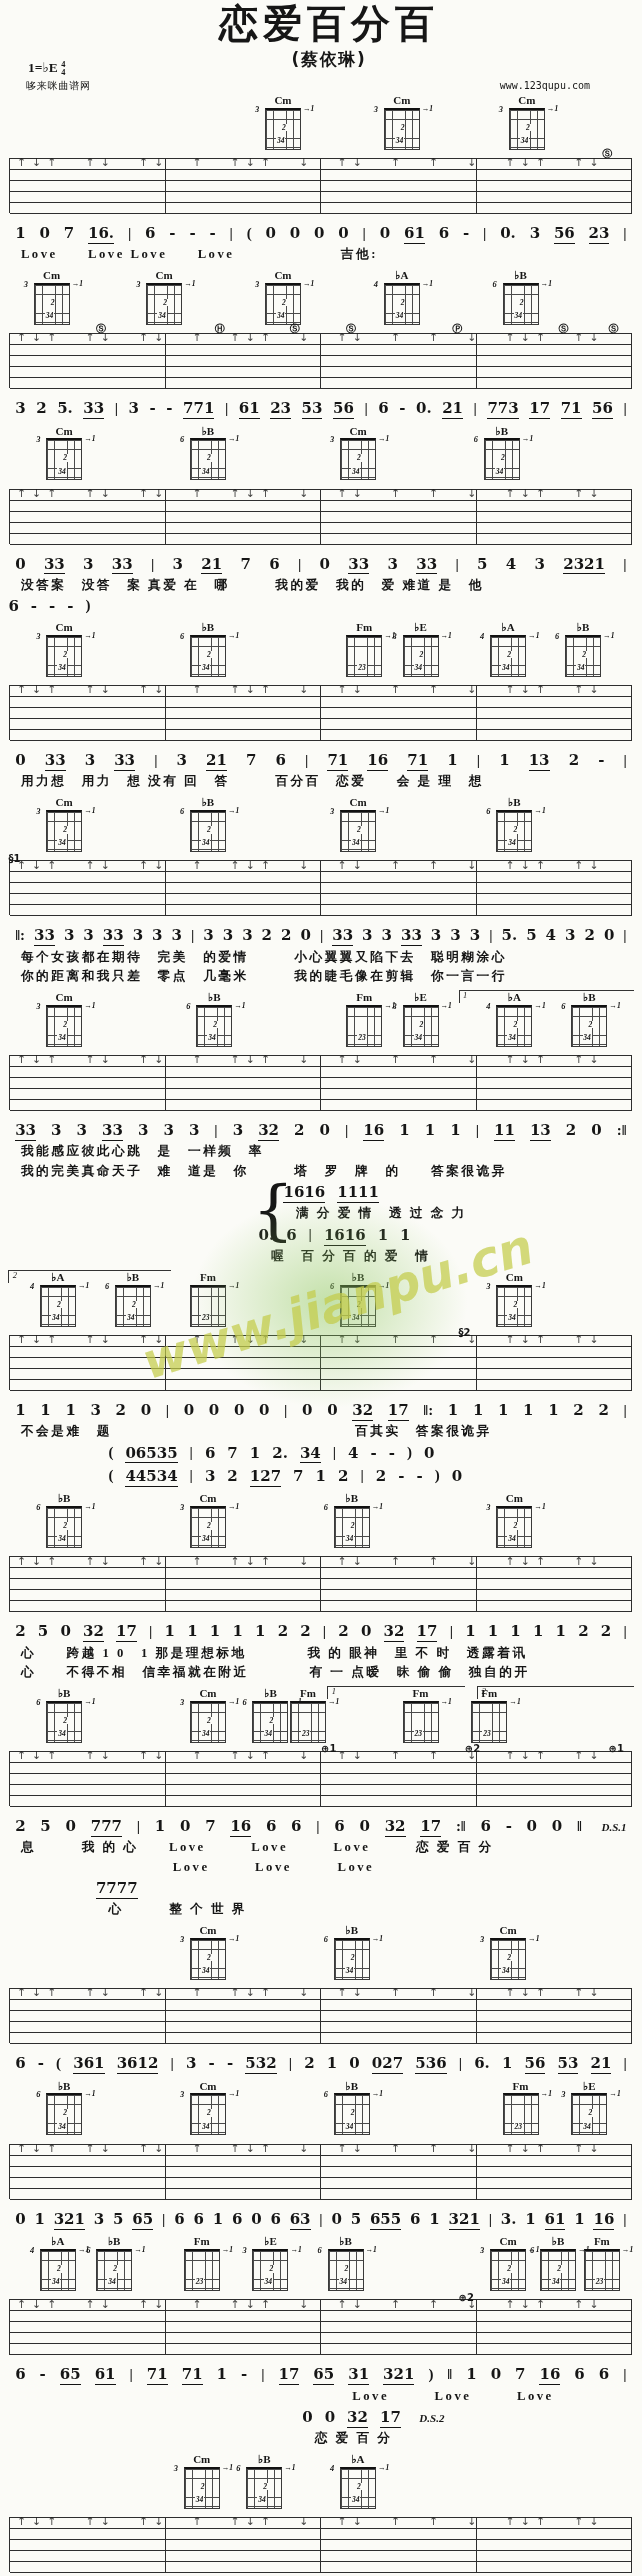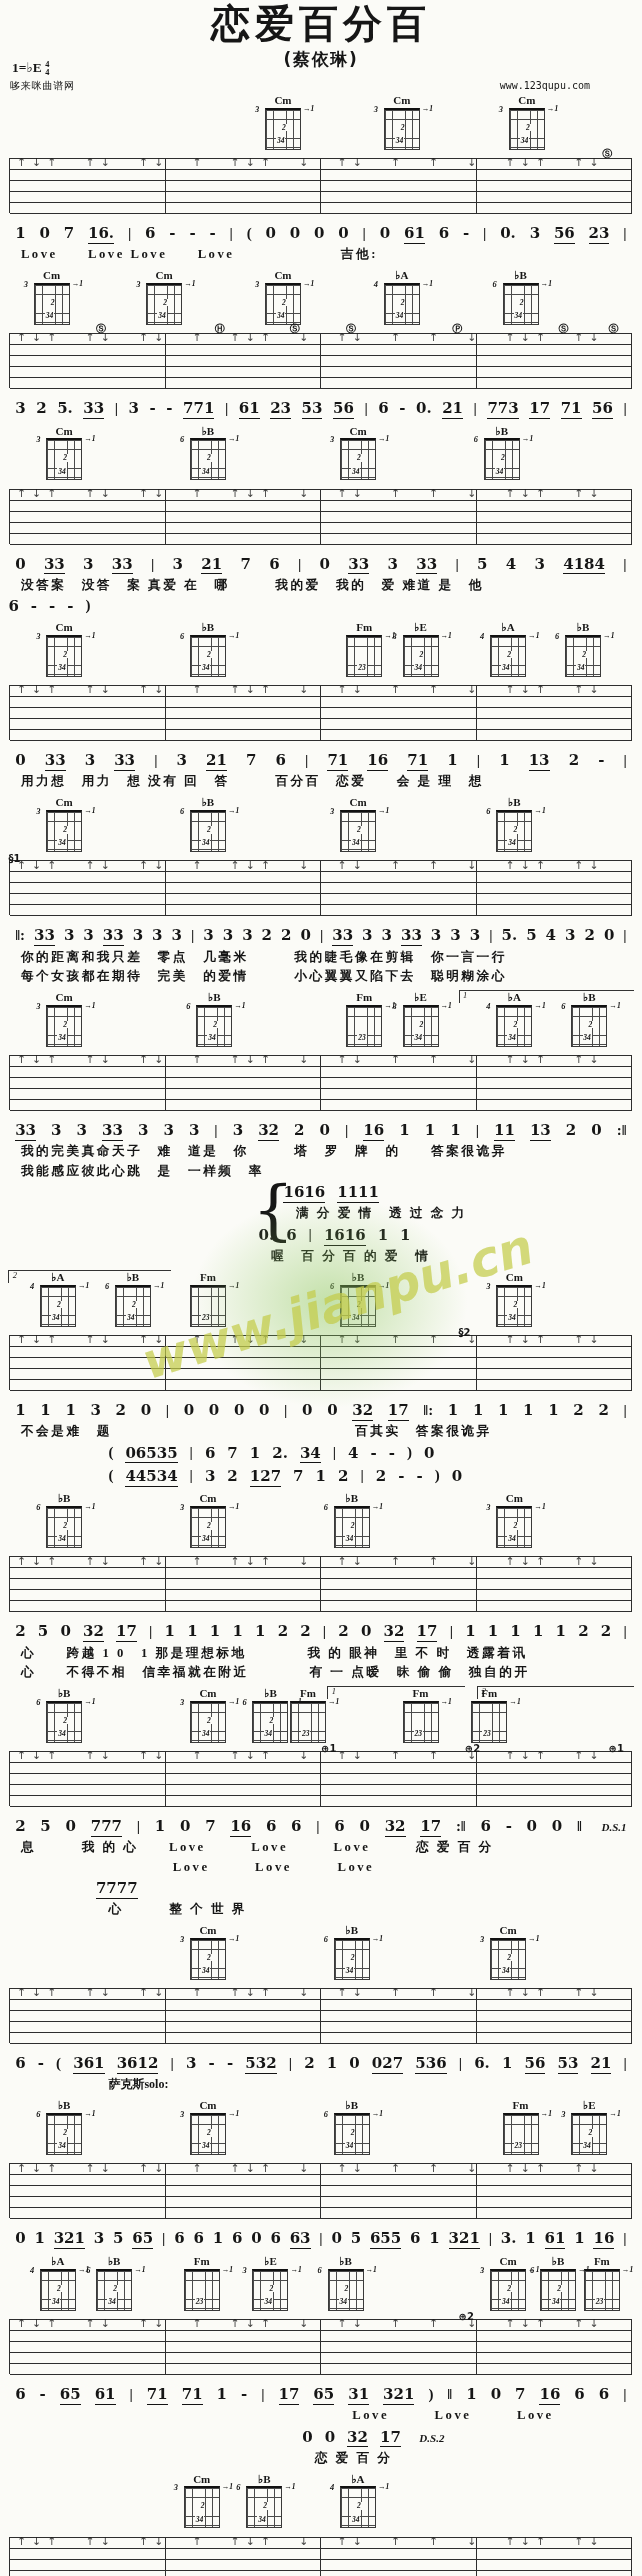--- a/index.html
+++ b/index.html
@@ -1,20 +1,20 @@
 <!DOCTYPE html>
 <html style="font-size:13.5px"><head>
 <meta charset="utf-8">
 <style>
   html,body{margin:0;padding:0;}
   body{width:642px;height:2576px;overflow:hidden;position:relative;background:#fbfbf7;
        font-family:"Liberation Serif","DejaVu Serif",serif;color:#161616;}
   .page{position:relative;width:642px;height:2576px;}
   
-  .header{position:relative;height:95px;}
+  .header{position:relative;height:95px;margin-left:16px;}
   .title{ text-align:center;font-family:"DejaVu Sans",sans-serif;font-weight:800;
           font-size:39px;letter-spacing:5px;padding-top:3.4px;line-height:1.1;}
   .artist{text-align:center;font-family:"DejaVu Sans",sans-serif;font-weight:700;
           font-size:17px;letter-spacing:1.7px;margin-top:1.7px;}
   .keysig{position:absolute;left:12px;top:59px;font-weight:700;font-size:13.5px;}
   .frac{display:inline-flex;flex-direction:column;vertical-align:middle;line-height:1;
         font-size:8.4px;font-weight:700;margin-left:3.4px;text-align:center;}
   .site-left{position:absolute;left:10px;top:79px;font-size:10px;letter-spacing:0.8px;}
   .site-right{position:absolute;right:52px;top:80px;font-size:10px;
               font-family:"DejaVu Sans Mono",monospace;}
@@ -307,21 +307,21 @@
           <span class="tok">6</span>
           <span class="bartok">|</span>
           <span class="tok">0</span>
           <span class="tok beam">33</span>
           <span class="tok">3</span>
           <span class="tok beam">33</span>
           <span class="bartok">|</span>
           <span class="tok">5</span>
           <span class="tok">4</span>
           <span class="tok">3</span>
-          <span class="tok beam">4184</span>
+          <span class="tok beam">2321</span>
           <span class="bartok">|</span>
         </div>
         <div class="lyrics" style="margin-left: 2%;">没答案　没答　案 真爱 在　哪　　　我的爱　我的　爱 难道 是　他</div>
         <div class="subwrap">
           <div class="subrow" style="margin-left: 0%;">
             <span class="subrow-n" style="display: inline-flex; gap: 12px;">
               <span class="tok">6</span>
               <span class="tok">-</span>
               <span class="tok">-</span>
               <span class="tok">-</span>
@@ -491,22 +491,22 @@
           <span class="tok">3</span>
           <span class="bartok">|</span>
           <span class="tok">5.</span>
           <span class="tok">5</span>
           <span class="tok">4</span>
           <span class="tok">3</span>
           <span class="tok">2</span>
           <span class="tok">0</span>
           <span class="bartok">|</span>
         </div>
+        <div class="lyrics" style="margin-left: 2%;">每个女孩都在期待　完美　的爱情　　　小心翼翼又陷下去　聪明糊涂心</div>
         <div class="lyrics" style="margin-left: 2%;">你的距离和我只差　零点　几毫米　　　我的睫毛像在剪辑　你一言一行</div>
-        <div class="lyrics" style="margin-left: 2%;">每个女孩都在期待　完美　的爱情　　　小心翼翼又陷下去　聪明糊涂心</div>
       </div>
       <div class="system">
         <div class="chordrow">
           <div class="volta" style="left: 72%; width: 28%;">1</div>
           <div class="chord" style="left: 5%;">
             <div class="cname">Cm</div>
             <div class="cgrid">
               <span class="fret">3</span>
               <span class="barrearrow">→1</span>
               <span class="fing f0">2</span>
@@ -583,22 +583,22 @@
           <span class="tok">1</span>
           <span class="tok">1</span>
           <span class="tok">1</span>
           <span class="bartok">|</span>
           <span class="tok beam">11</span>
           <span class="tok beam">13</span>
           <span class="tok">2</span>
           <span class="tok">0</span>
           <span class="bartok">:‖</span>
         </div>
+        <div class="lyrics" style="margin-left: 2%;">我能感应彼此心跳　是　一样频　率</div>
         <div class="lyrics" style="margin-left: 2%;">我的完美真命天子　难　道是　你　　　塔　罗　牌　的　　答案很诡异</div>
-        <div class="lyrics" style="margin-left: 2%;">我能感应彼此心跳　是　一样频　率</div>
         <div class="subwrap">
           <span class="brace">{</span>
           <div class="subrow" style="margin-left: 44%;">
             <span class="subrow-n" style="display: inline-flex; gap: 12px;">
               <span class="tok beam">1616</span>
               <span class="tok beam">1111</span>
             </span>
           </div>
           <div class="lyrics" style="margin-left: 46%;">满 分 爱 情　透 过 念 力</div>
           <div class="subrow" style="margin-left: 40%;">
@@ -973,21 +973,20 @@
           <span class="tok beam">027</span>
           <span class="tok beam">536</span>
           <span class="bartok">|</span>
           <span class="tok">6.</span>
           <span class="tok">1</span>
           <span class="tok beam">56</span>
           <span class="tok beam">53</span>
           <span class="tok beam">21</span>
           <span class="bartok">|</span>
         </div>
-        <div class="seclabel">萨克斯solo:</div>
       </div>
       <div class="system">
         <div class="chordrow">
           <div class="chord" style="left: 5%;">
             <div class="cname">♭B</div>
             <div class="cgrid">
               <span class="fret">6</span>
               <span class="barrearrow">→1</span>
               <span class="fing f0">2</span>
               <span class="fing f1">34</span>

